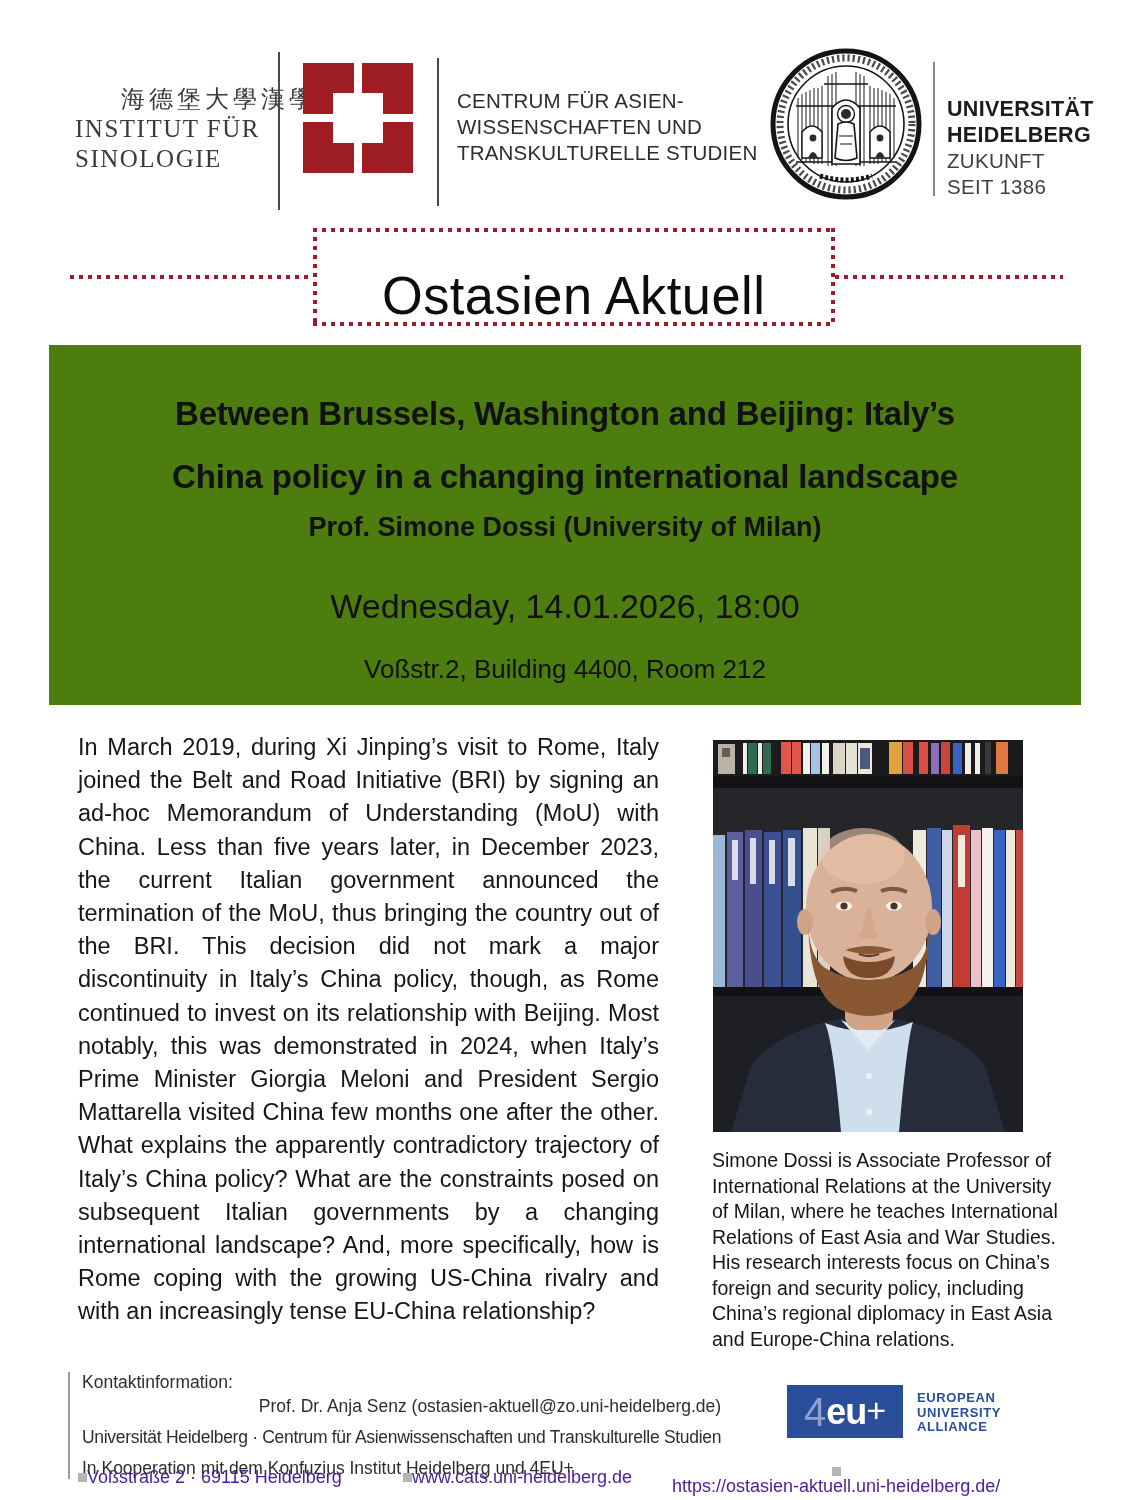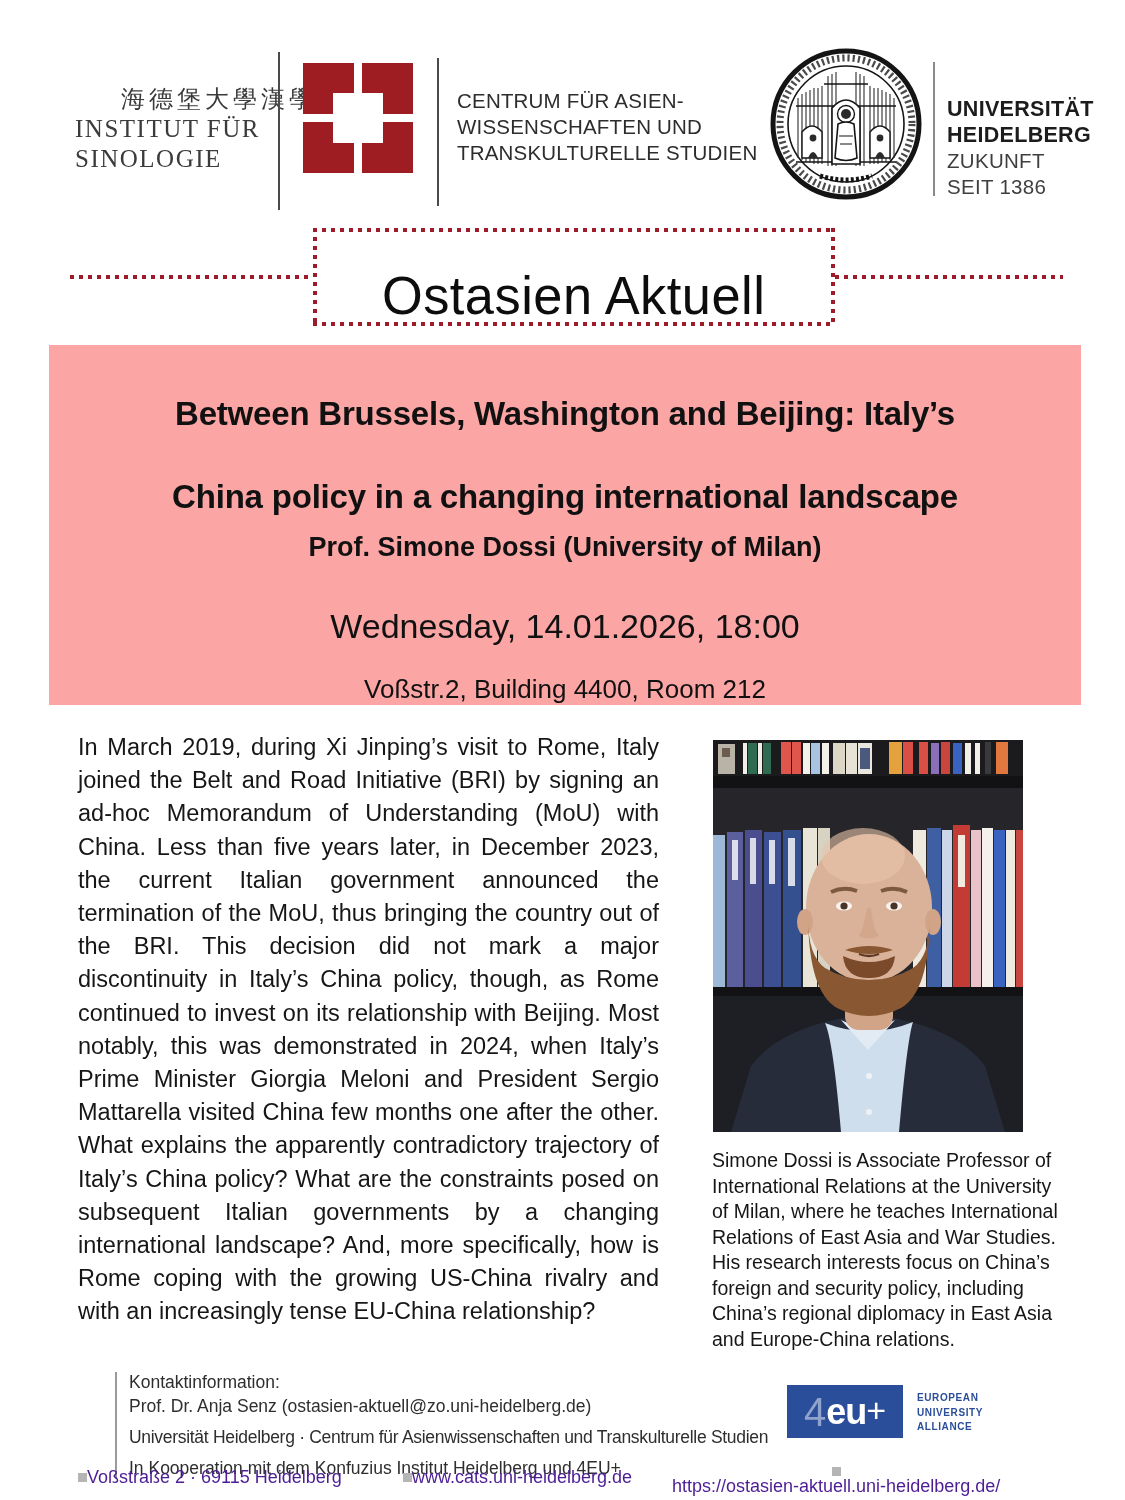--- a/index.html
+++ b/index.html
@@ -40,43 +40,43 @@
     background-position:0 0,0 100%,0 0,100% 0;
     background-size:100% 4px,100% 4px,4px 100%,4px 100%;
     background-repeat:no-repeat;
   }
   .banner-title { font-size:54px; color:#0d0d0d; letter-spacing:0.5px; transform:scaleX(0.97); white-space:nowrap; }
   .hdot { position:absolute; height:4px; top:275px;
     background-image:repeating-linear-gradient(90deg,#9e1c2a 0 4px,transparent 4px 9px); }
   .hdot-left { left:70px; width:243px; }
   .hdot-right { left:835px; width:228px; }
   
-  .event-box { position:absolute; left:49px; top:345px; width:1032px; height:360px; background:#fca5a5; text-align:center; color:#111; }
+  .event-box { position:absolute; left:49px; top:345px; width:1032px; height:360px; background:#4d7c0f; text-align:center; color:#111; }
   .event-title { font-size:33px; font-weight:bold; letter-spacing:-0.2px; }
   .t1 { padding-top:50px; }
-  .t2 { margin-top:45px; }
+  .t2 { margin-top:25px; }
   .event-speaker { margin-top:16px; font-size:27px; font-weight:bold; }
   .event-when { margin-top:44px; font-size:34px; }
   .event-where { margin-top:28px; font-size:26px; }
   
   .abstract { position:absolute; left:78px; top:731px; width:581px; font-size:23.5px; line-height:33.2px; text-align:justify; color:#161616; }
   .photo { position:absolute; left:713px; top:740px; width:310px; height:392px; }
   .bio { position:absolute; left:712px; top:1148px; width:354px; font-size:19.5px; line-height:25.5px; color:#161616; }
   
-  .contact { position:absolute; left:68px; top:1372px; border-left:2px solid #9a9a9a; padding-left:12px; font-size:17.5px; color:#2e2e2e;margin-left:47px; }
+  .contact { position:absolute; left:68px; top:1372px; border-left:2px solid #9a9a9a; padding-left:12px; font-size:17.5px; color:#2e2e2e; }
   .contact .c-label { line-height:21px; }
-  .contact .c-person { margin-top:3px; line-height:21px; }
+  .contact .c-person { margin-top:3px; line-height:21px;text-align:right; }
   .contact .c-inst { margin-top:10px; line-height:21px; letter-spacing:-0.3px; }
   .contact .c-coop { margin-top:10px; line-height:21px; }
   .alliance-box { position:absolute; left:787px; top:1385px; width:116px; height:53px; background:#2a4e9a;
     display:flex; align-items:center; justify-content:center; }
   .al-four { color:#8fa3cc; font-size:40px; font-weight:300; line-height:1; }
   .al-eu { color:#ffffff; font-size:36px; font-weight:bold; letter-spacing:-1px; line-height:1; }
   .al-plus { color:#ffffff; font-size:34px; font-weight:300; line-height:1; margin-top:-4px; }
-  .alliance-text { position:absolute; left:917px; top:1391px; font-size:10px; font-weight:bold; color:#2a4e9a; line-height:14.5px; letter-spacing:0.6px; }
+  .alliance-text { position:absolute; left:917px; top:1391px; font-size:13px; font-weight:bold; color:#2a4e9a; line-height:14.5px; letter-spacing:0.6px; }
   .foot-item { position:absolute; top:1467px; display:flex; align-items:center; font-size:18px; color:#4c1d95; }
   .fi-1 { left:78px; } .fi-2 { left:403px; } .fi-3 { left:672px;flex-direction:column; }
   .sq-bullet { width:9px; height:9px; background:#b5b5b5; flex:0 0 auto; }
 </style>
 </head>
 <body>
 
 <div class="page">
 
   <div class="sino-logo">

